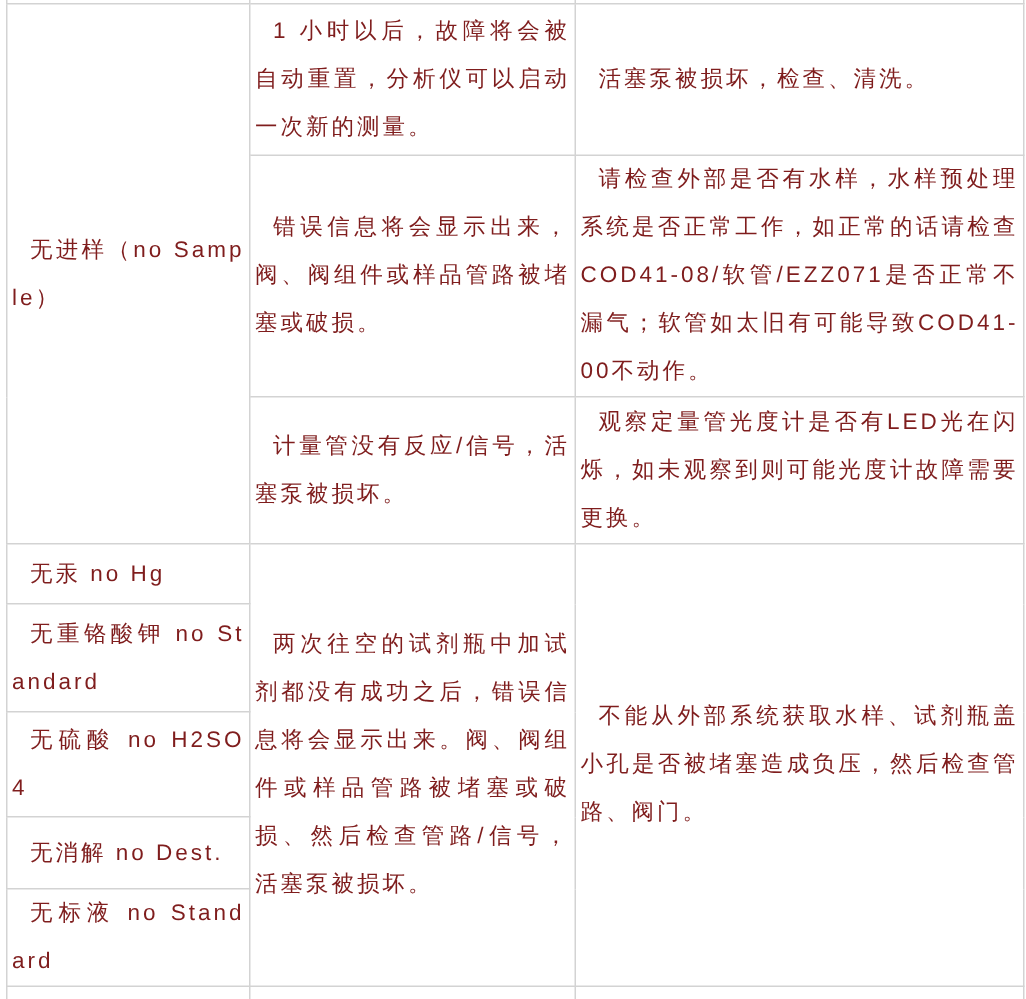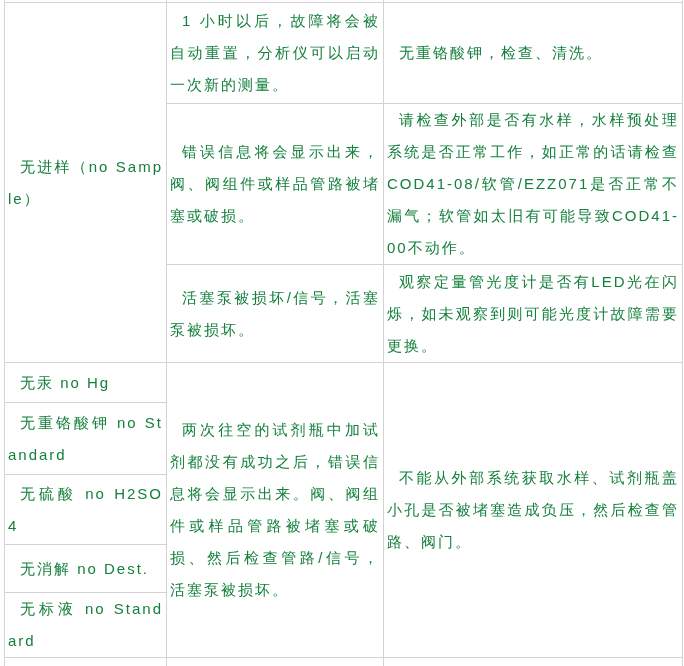--- a/index.html
+++ b/index.html
@@ -27,21 +27,21 @@
     margin-top: -1px;
     width: 678px;
   }
   table.trouble td {
     border: 1px solid #d3d3d3;
     vertical-align: middle;
     padding: 0 3px;
     overflow: hidden;
   }
   .cell-text {
-    color: #15803d;
+    color: #7f1d1d;
     font-size: 15px;
     line-height: 32px;
     letter-spacing: 2px;
     text-align: justify;
     word-break: break-all;
     text-indent: 12px;
   }
   tr.sliver td {
     padding: 0;
     font-size: 0;
@@ -67,36 +67,36 @@
     </tr>
 
     <tr style="height:101px">
       <td rowspan="3">
         <div class="cell-text">无进样（no Sample）</div>
       </td>
       <td>
         <div class="cell-text">1 小时以后，故障将会被自动重置，分析仪可以启动一次新的测量。</div>
       </td>
       <td>
-        <div class="cell-text">无重铬酸钾，检查、清洗。</div>
+        <div class="cell-text">活塞泵被损坏，检查、清洗。</div>
       </td>
     </tr>
 
     <tr style="height:160px">
       <td>
         <div class="cell-text">错误信息将会显示出来，阀、阀组件或样品管路被堵塞或破损。</div>
       </td>
       <td>
         <div class="cell-text">请检查外部是否有水样，水样预处理系统是否正常工作，如正常的话请检查COD41-08/软管/EZZ071是否正常不漏气；软管如太旧有可能导致COD41-00不动作。</div>
       </td>
     </tr>
 
     <tr style="height:98px">
       <td>
-        <div class="cell-text">活塞泵被损坏/信号，活塞泵被损坏。</div>
+        <div class="cell-text">计量管没有反应/信号，活塞泵被损坏。</div>
       </td>
       <td>
         <div class="cell-text">观察定量管光度计是否有LED光在闪烁，如未观察到则可能光度计故障需要更换。</div>
       </td>
     </tr>
 
     <tr style="height:40px">
       <td>
         <div class="cell-text">无汞 no Hg</div>
       </td>

